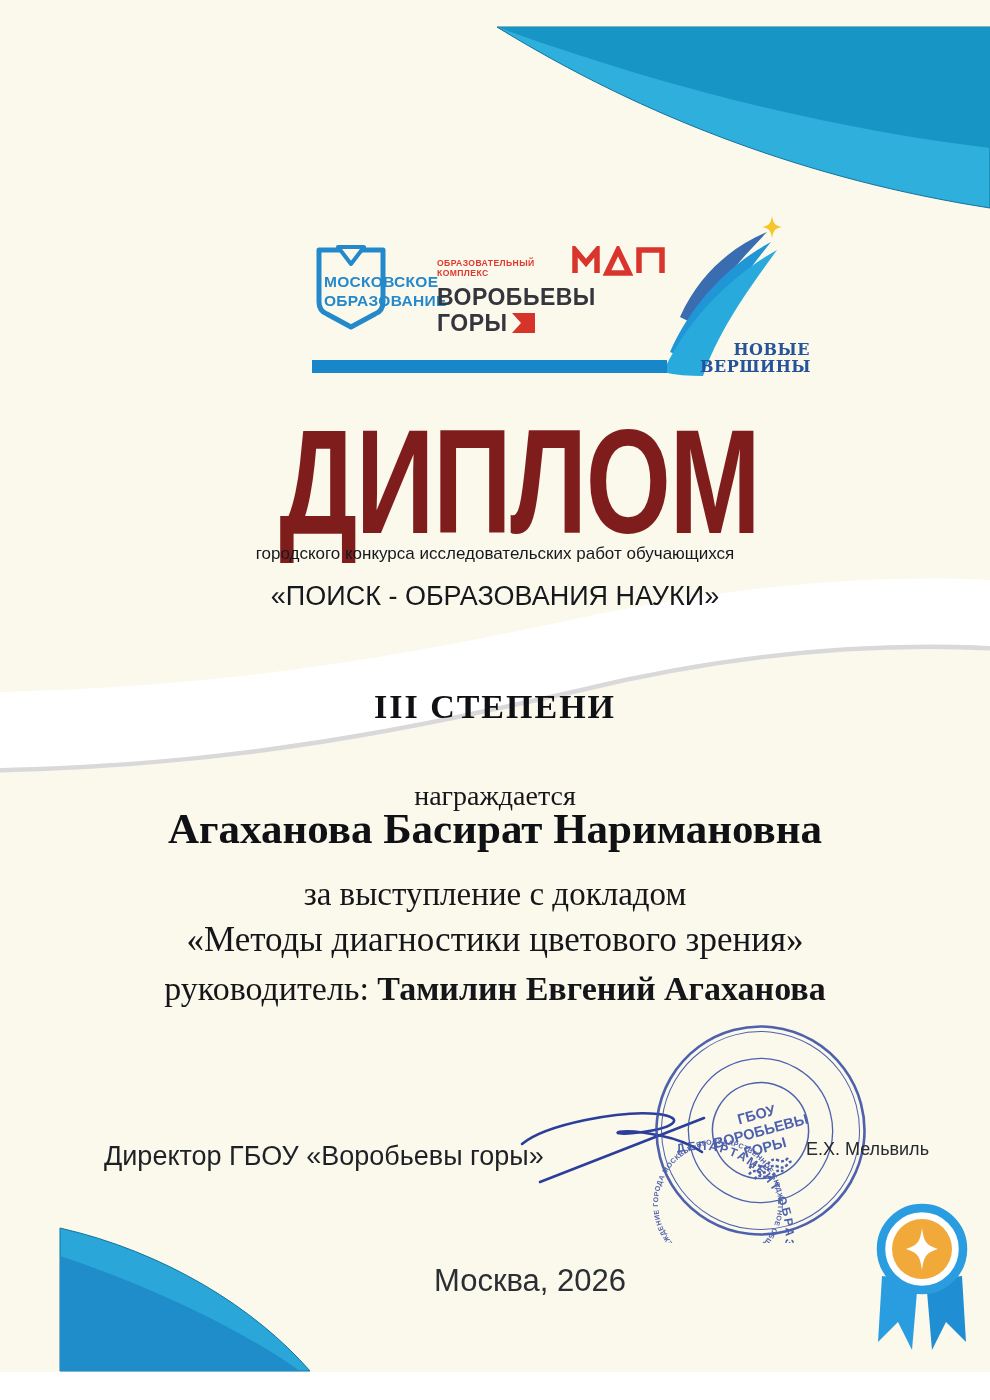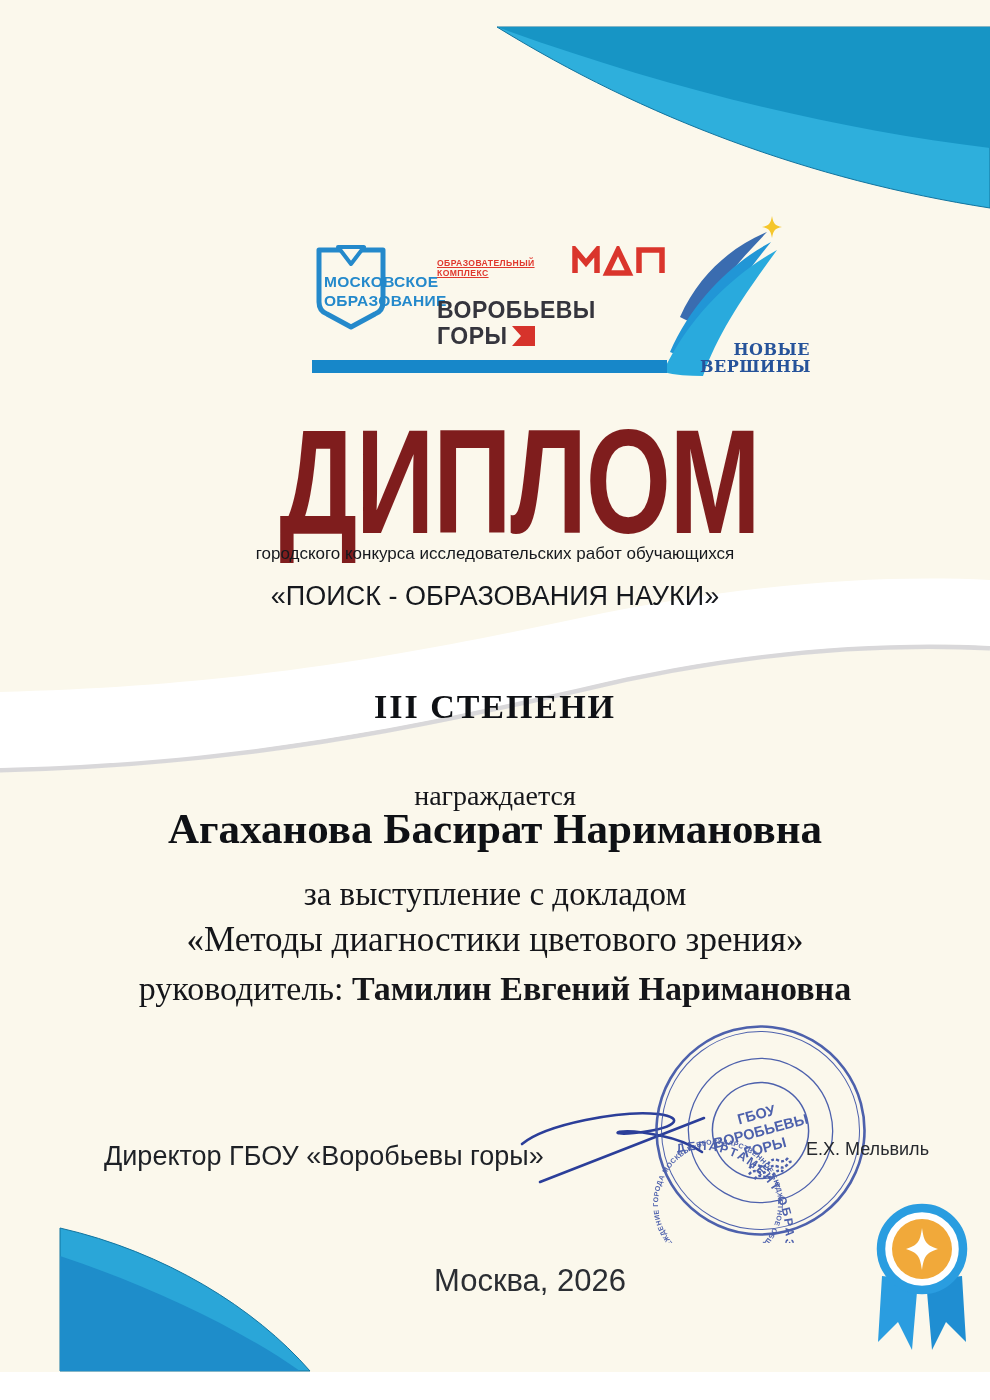--- a/index.html
+++ b/index.html
@@ -28,21 +28,21 @@
   .director-label{left:104px;top:1141px;font-size:27px;color:#1e2126;}
   .director-name{left:806px;top:1139px;font-size:18px;color:#26292e;}
   .footer{left:380px;top:1263px;width:300px;text-align:center;font-size:31px;color:#2b2e33;}
 
   .blue-bar{left:312px;top:360px;width:355px;height:13px;background:#1787c9;}
 
   
   .mosobr-text{left:324px;top:272px;width:110px;font-size:15.5px;font-weight:800;
     color:#2489cb;line-height:19px;letter-spacing:.3px;}
   .vg{left:437px;top:258px;width:140px;}
-  .vg-tag{font-size:8.6px;font-weight:800;color:#e0382e;letter-spacing:.4px;margin-bottom:19px;text-decoration:underline;}
+  .vg-tag{font-size:8.6px;font-weight:800;color:#e0382e;letter-spacing:.4px;margin-bottom:6px;}
   .vg-l1{font-size:23px;font-weight:800;color:#35353d;letter-spacing:.5px;line-height:26px;}
   .vg-l2{font-size:23px;font-weight:800;color:#35353d;letter-spacing:.5px;line-height:26px;display:flex;align-items:center;gap:3px;}
   .mdp-text{left:570px;top:277px;width:120px;font-size:14.5px;font-weight:700;
     color:#22252e;line-height:18px;letter-spacing:.3px;}
   .nv-text{left:700px;top:341px;width:110px;text-align:right;
     font-family:"DejaVu Serif",serif;font-weight:700;font-size:16px;line-height:17px;
     color:#26539a;letter-spacing:.5px;}
 
   .bottom-margin{left:0;top:1372px;width:990px;height:28px;background:#ffffff;}
 </style>
@@ -109,21 +109,21 @@
   </div>
   <div class="abs ctr sans sub1">городского конкурса исследовательских работ обучающихся</div>
   <div class="abs ctr sans sub2">«ПОИСК - ОБРАЗОВАНИЯ НАУКИ»</div>
 
   <div class="abs ctr serif degree">III СТЕПЕНИ</div>
   <div class="abs ctr serif awarded">награждается</div>
   <div class="abs ctr serif recipient">Агаханова Басират Наримановна</div>
   <div class="abs ctr serif reason">за выступление с докладом</div>
   <div class="abs ctr serif report">«Методы диагностики цветового зрения»</div>
   <div class="abs ctr serif supervisor">
-    <span>руководитель: </span><b>Тамилин Евгений Наримановна</b>
+    <span>руководитель: </span><b>Тамилин Евгений Агаханова</b>
   </div>
 
   <div class="abs sans director-label">Директор ГБОУ «Воробьевы горы»</div>
 
   <svg class="abs" style="left:512px;top:1096px" width="200" height="95" viewBox="0 0 200 95">
     <g fill="none" stroke="#2b3e99" stroke-width="2.6" stroke-linecap="round">
       <path d="M10,48 C34,28 110,14 146,18 C176,22 162,33 122,37 C92,40 104,30 150,40 C165,43 178,48 190,56"></path>
       <path d="M28,86 L192,22"></path>
     </g>
   </svg>

